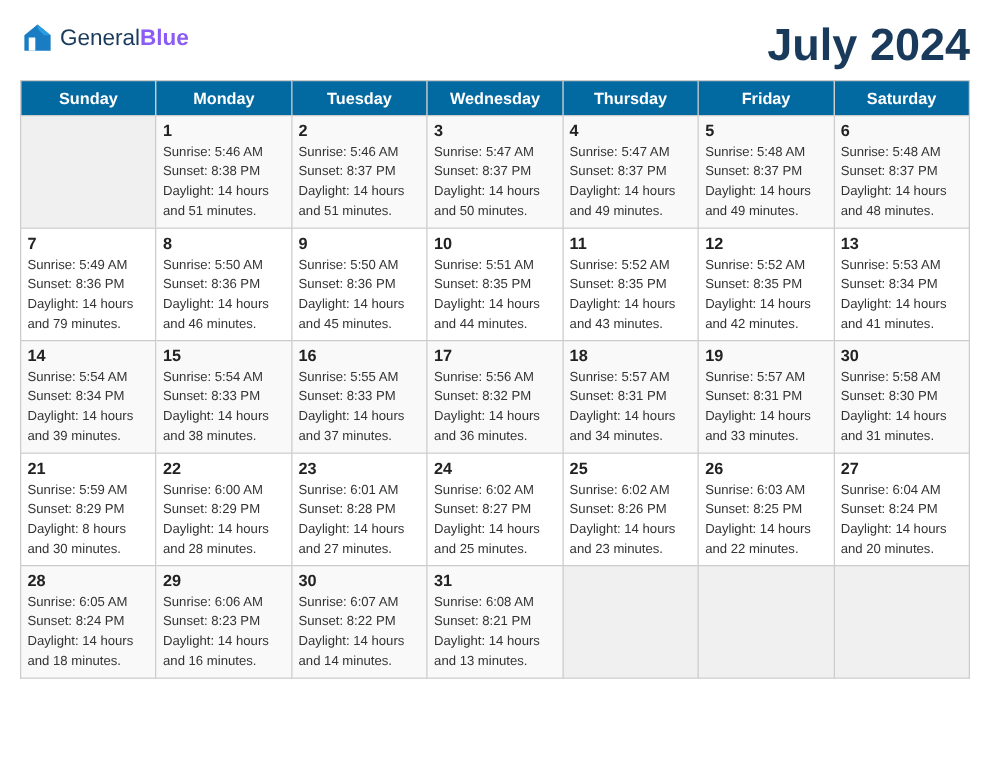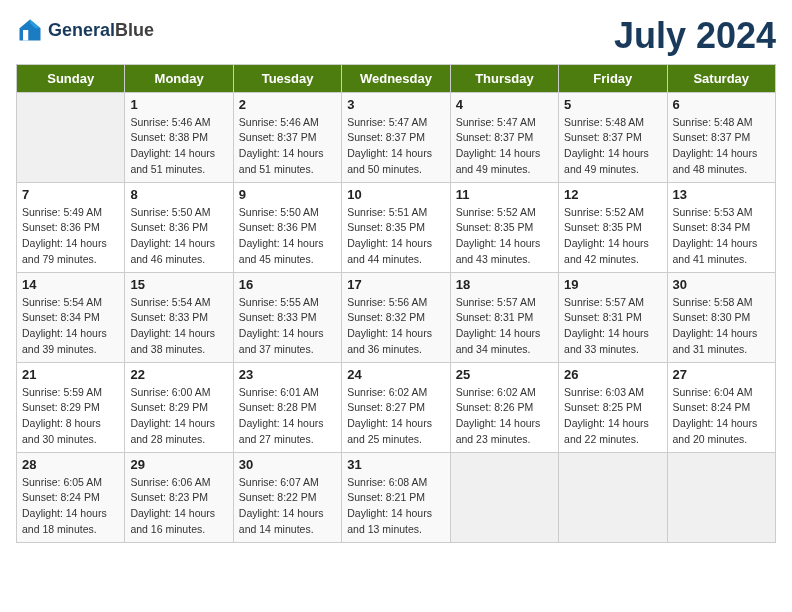--- a/index.html
+++ b/index.html
@@ -16,27 +16,27 @@
       align-items: flex-start;
       margin-bottom: 4px;
     }
     .logo {
       display: flex;
       align-items: center;
       gap: 4px;
     }
     .logo-text-general {
       font-size: 18px;
-      font-weight: bold;
+      font-weight: normal;
       color: #1a3a5c;
     }
     .logo-text-blue {
       font-size: 18px;
       font-weight: bold;
-      color: #404040;
+      color: #8b5cf6;
     }
     .logo-icon {
       width: 28px;
       height: 28px;
     }
     .title-block {
       text-align: center;
       margin-left: 25px;
     }
     .main-title {
@@ -50,21 +50,21 @@
       color: #444;
       margin-top: 2px;
     }
     .calendar {
       width: 100%;
       border-collapse: collapse;
       margin-top: 8px;
       font-size: 11px;
     }
     .calendar thead tr th {
-      background-color: #4d7c0f;
+      background-color: #0369a1;
       color: #fff;
       padding: 6px 4px;
       text-align: center;
       font-size: 13px;
       font-weight: bold;
       border: 1px solid #ccc;
     }
     .calendar tbody tr td {
       border: 1px solid #ccc;
       vertical-align: top;

